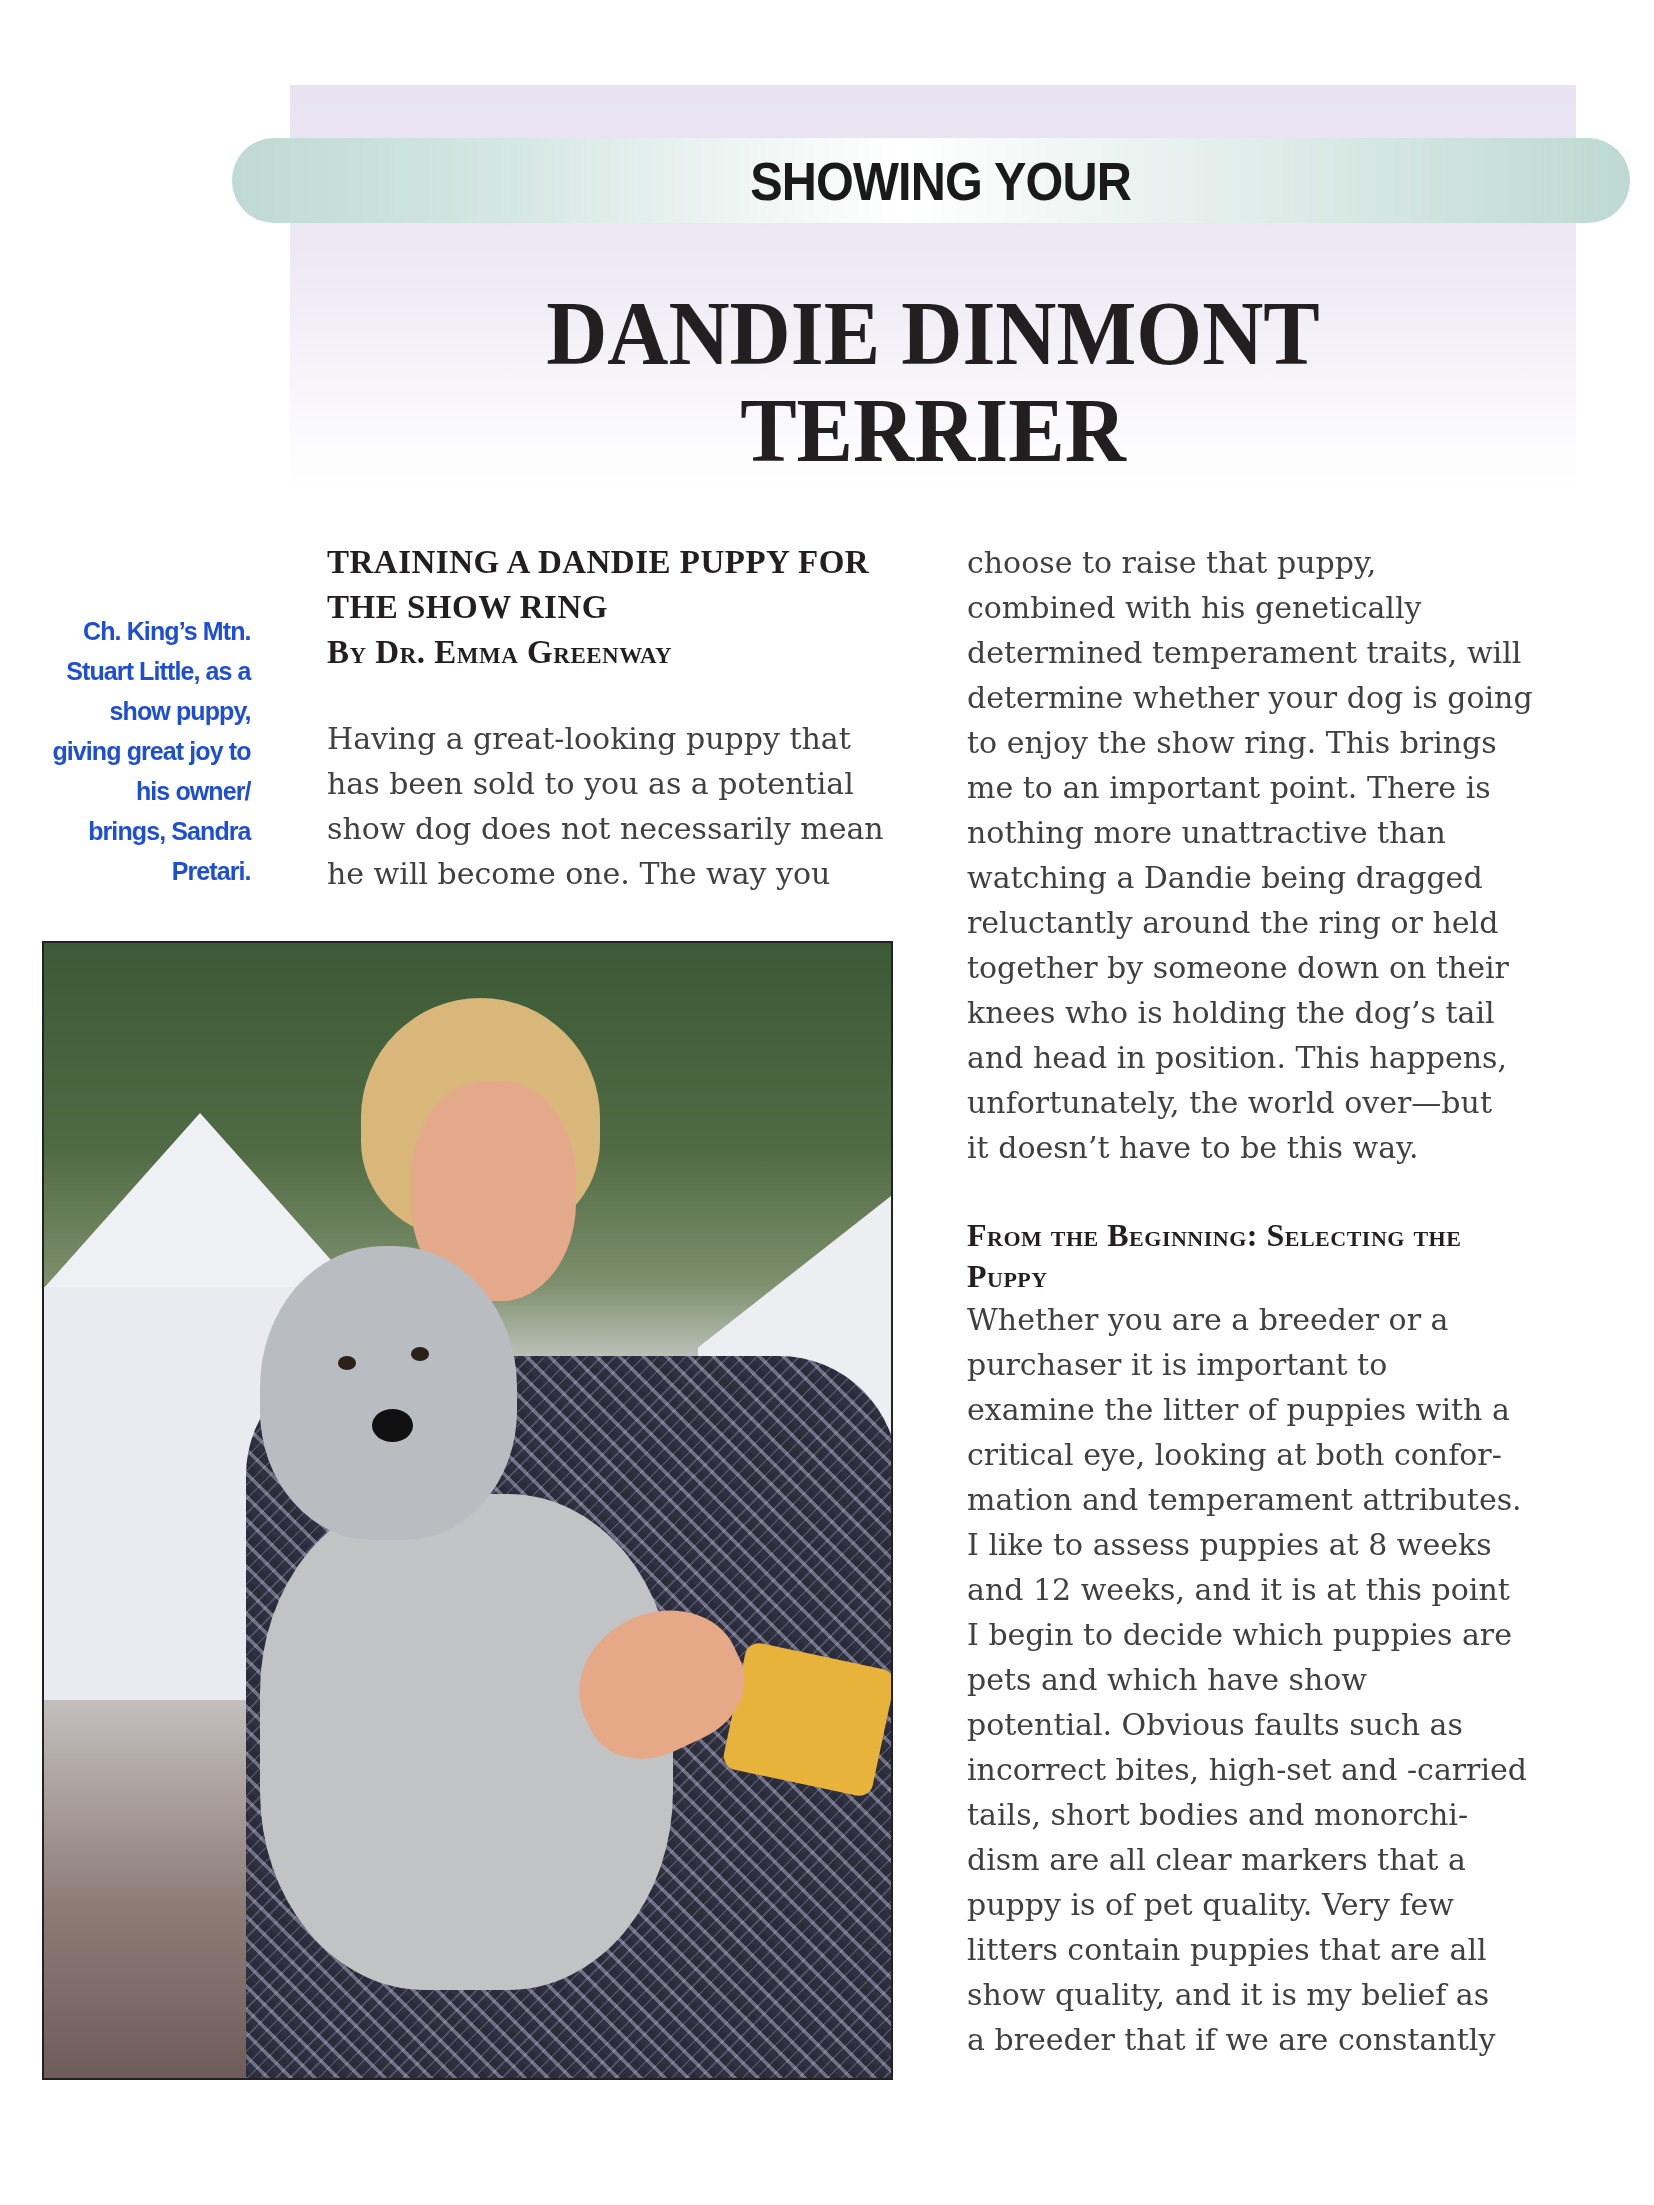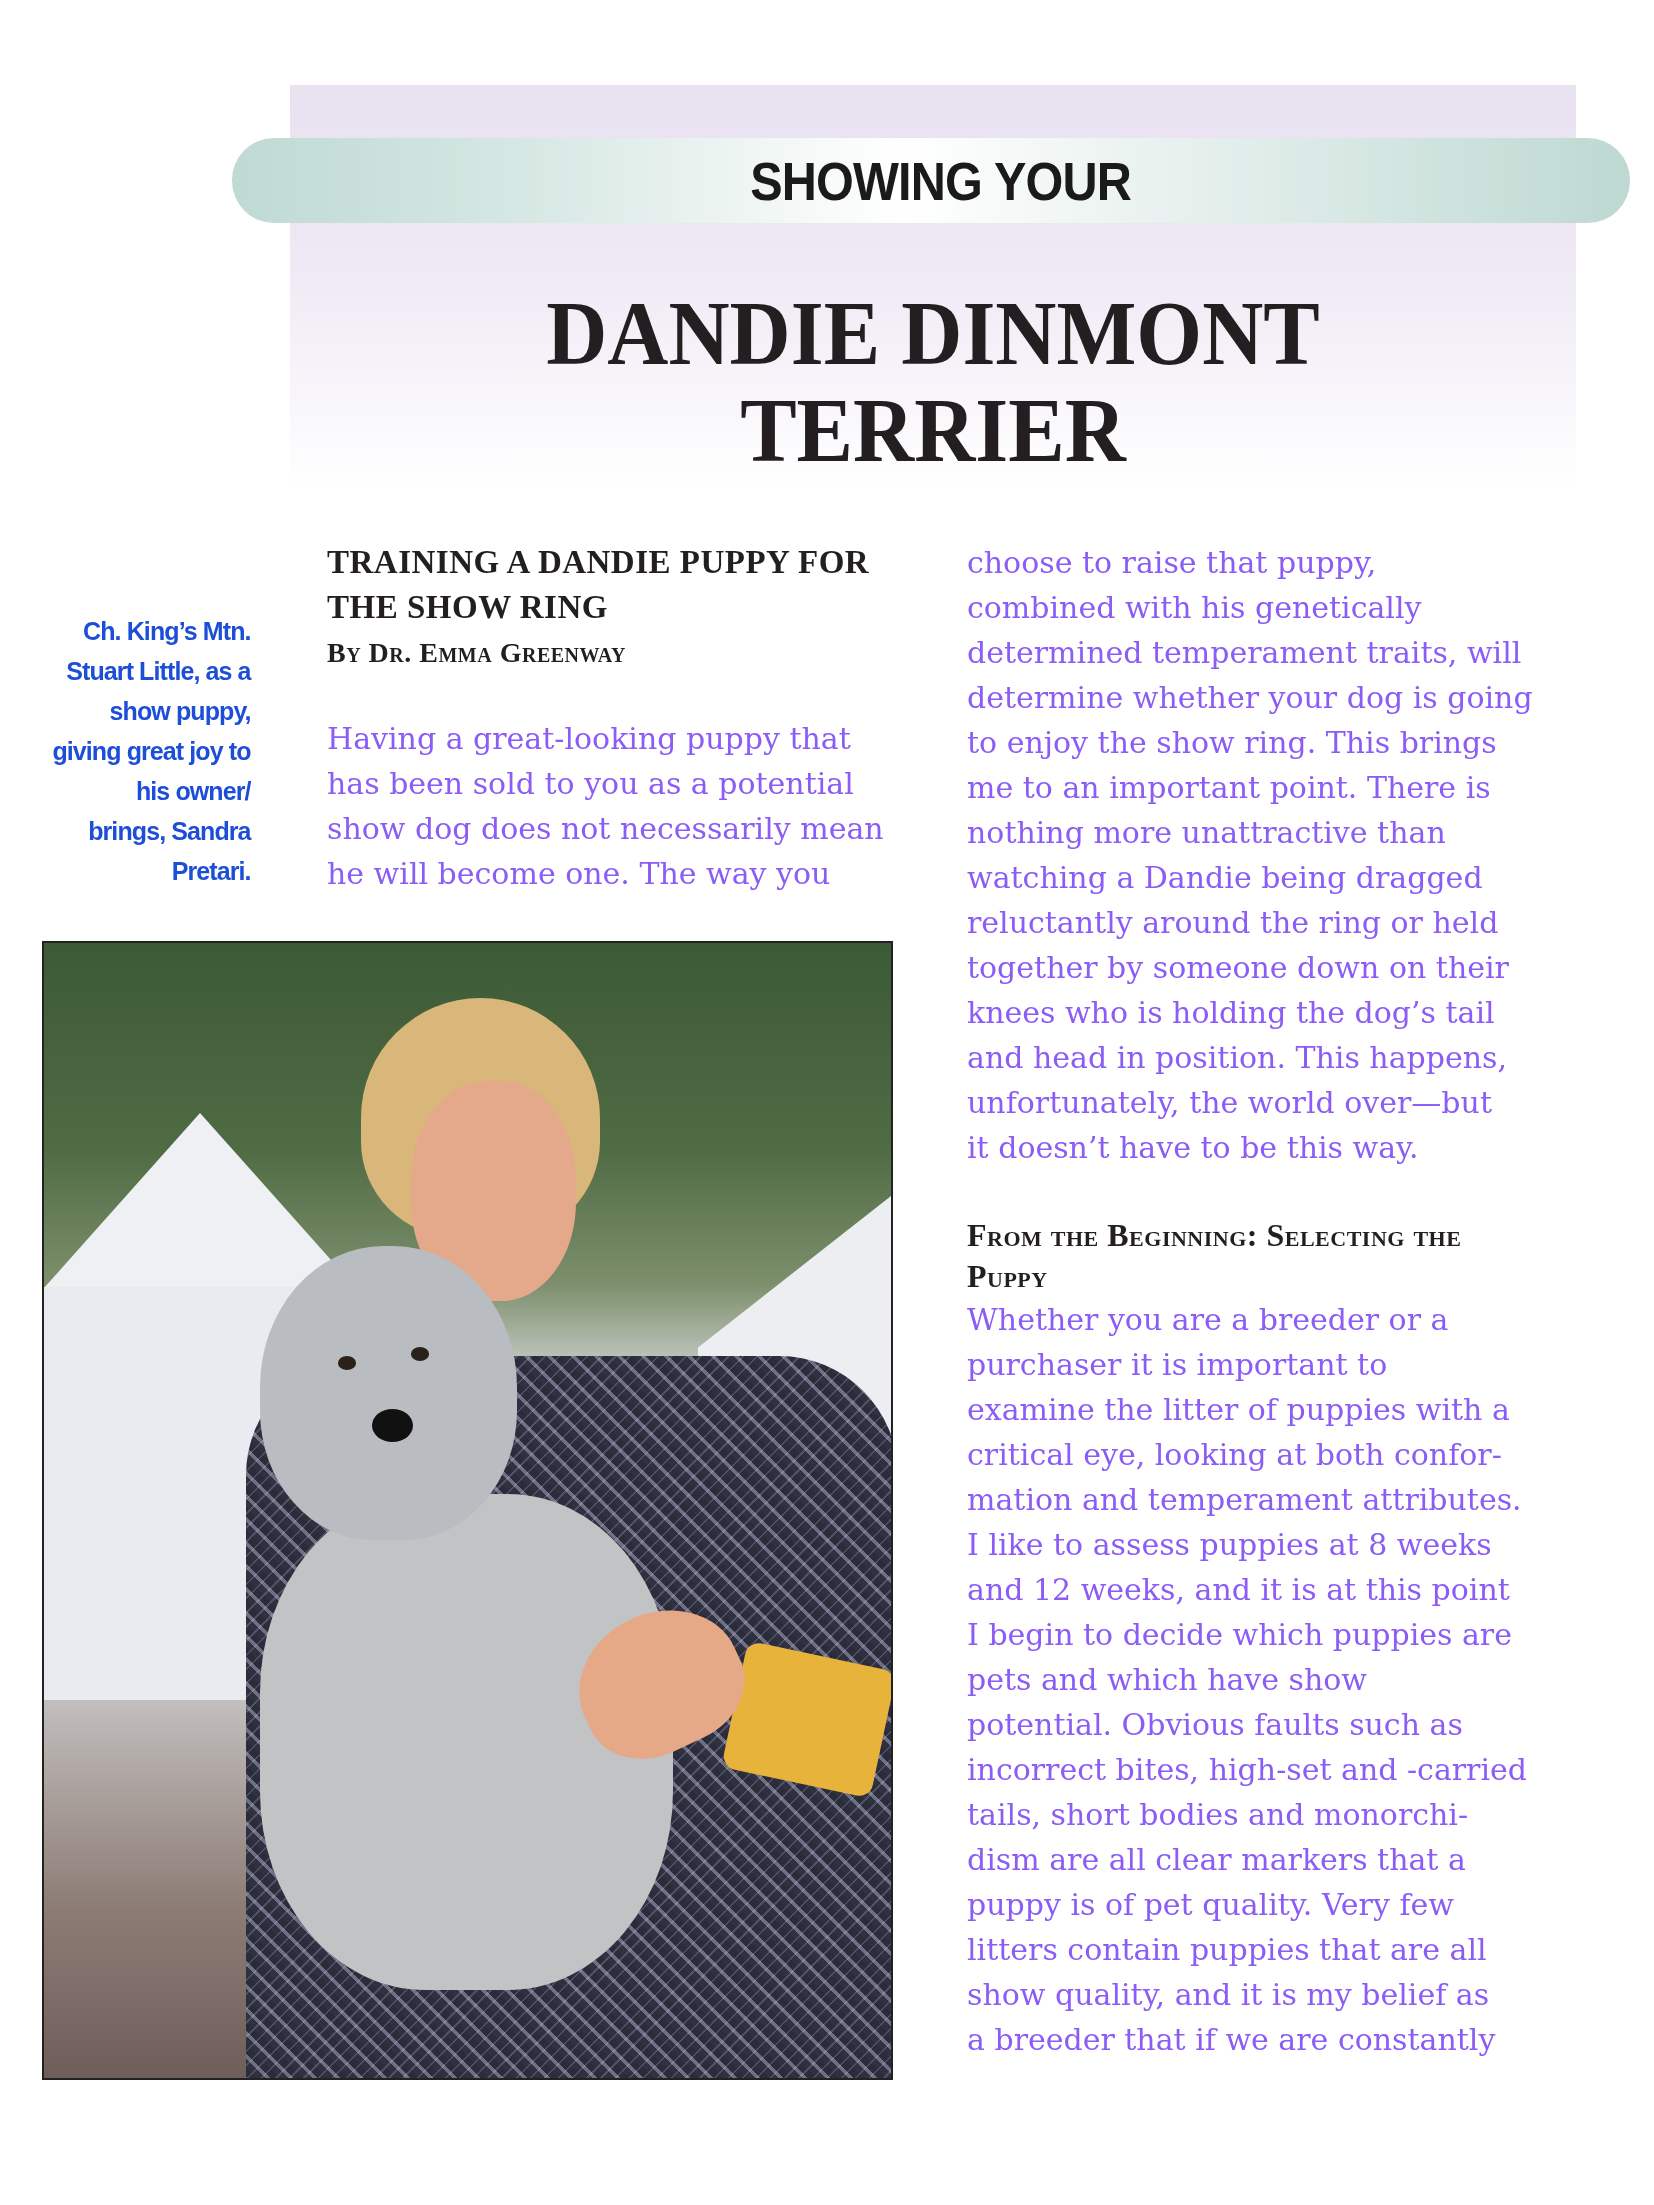--- a/index.html
+++ b/index.html
@@ -18,24 +18,24 @@
 
   .caption { position:absolute; left:27.6px; top:611px; width:223px; text-align:right;
     font-family:"Liberation Sans", sans-serif; font-weight:bold; font-size:25px; line-height:40px;
     letter-spacing:-0.9px; color:#1d4ed8; }
   .caption span { display:block; white-space:nowrap; }
 
   .col-left { position:absolute; left:292px; top:540px; width:615px;margin-left:35px; }
   .col-right { position:absolute; left:967px; top:540px; width:634px; }
   .heading { font-family:"Liberation Serif", serif; font-weight:bold; font-size:33px; line-height:45px; color:#231f20; letter-spacing:0.5px; }
   .heading span { display:block; white-space:nowrap; }
-  .byline { font-family:"Liberation Serif", serif; font-weight:bold; font-size:28px; line-height:45px; font-variant:small-caps; letter-spacing:0.5px; }
+  .byline { font-family:"Liberation Serif", serif; font-weight:bold; font-size:33px; line-height:45px; font-variant:small-caps; letter-spacing:0.5px; }
   .subhead { font-family:"Liberation Serif", serif; font-weight:bold; font-size:32px; line-height:41px; font-variant:small-caps; letter-spacing:0.5px; }
   .subhead span { display:block; white-space:nowrap; }
-  .body-text { font-family:"DejaVu Serif", serif; font-size:30px; line-height:45px; color:#8b5cf6; letter-spacing:0px; }
+  .body-text { font-family:"DejaVu Serif", serif; font-size:30px; line-height:45px; color:#404040; letter-spacing:0px; }
   .body-text span { display:block; white-space:nowrap; }
   .gap-l { height:41px; }
   .gap-r { height:45px; }
 
   .photo { position:absolute; left:42px; top:941px; width:851px; height:1139px; border:2.3px solid #222;
     box-sizing:border-box; overflow:hidden;
     background:linear-gradient(to bottom, #3c5a36 0%, #4f6b44 18%, #7d8f6c 30%, #dcdde2 40%, #e9e9ee 55%, #b8b3b0 70%, #8d7c76 85%, #6f5d5a 100%); }
   .photo .tent-l { position:absolute; left:0; top:170px; width:0; height:0; border-left:156px solid transparent; border-right:156px solid transparent; border-bottom:175px solid #eef0f4; }
   .photo .tent-l-body { position:absolute; left:0; top:344px; width:312px; height:413px; background:#e9ebf0; }
   .photo .tent-r { position:absolute; right:0; top:253px; width:193px; height:505px; background:#eceef2; clip-path:polygon(100% 0, 100% 100%, 0 100%, 0 30%); }

